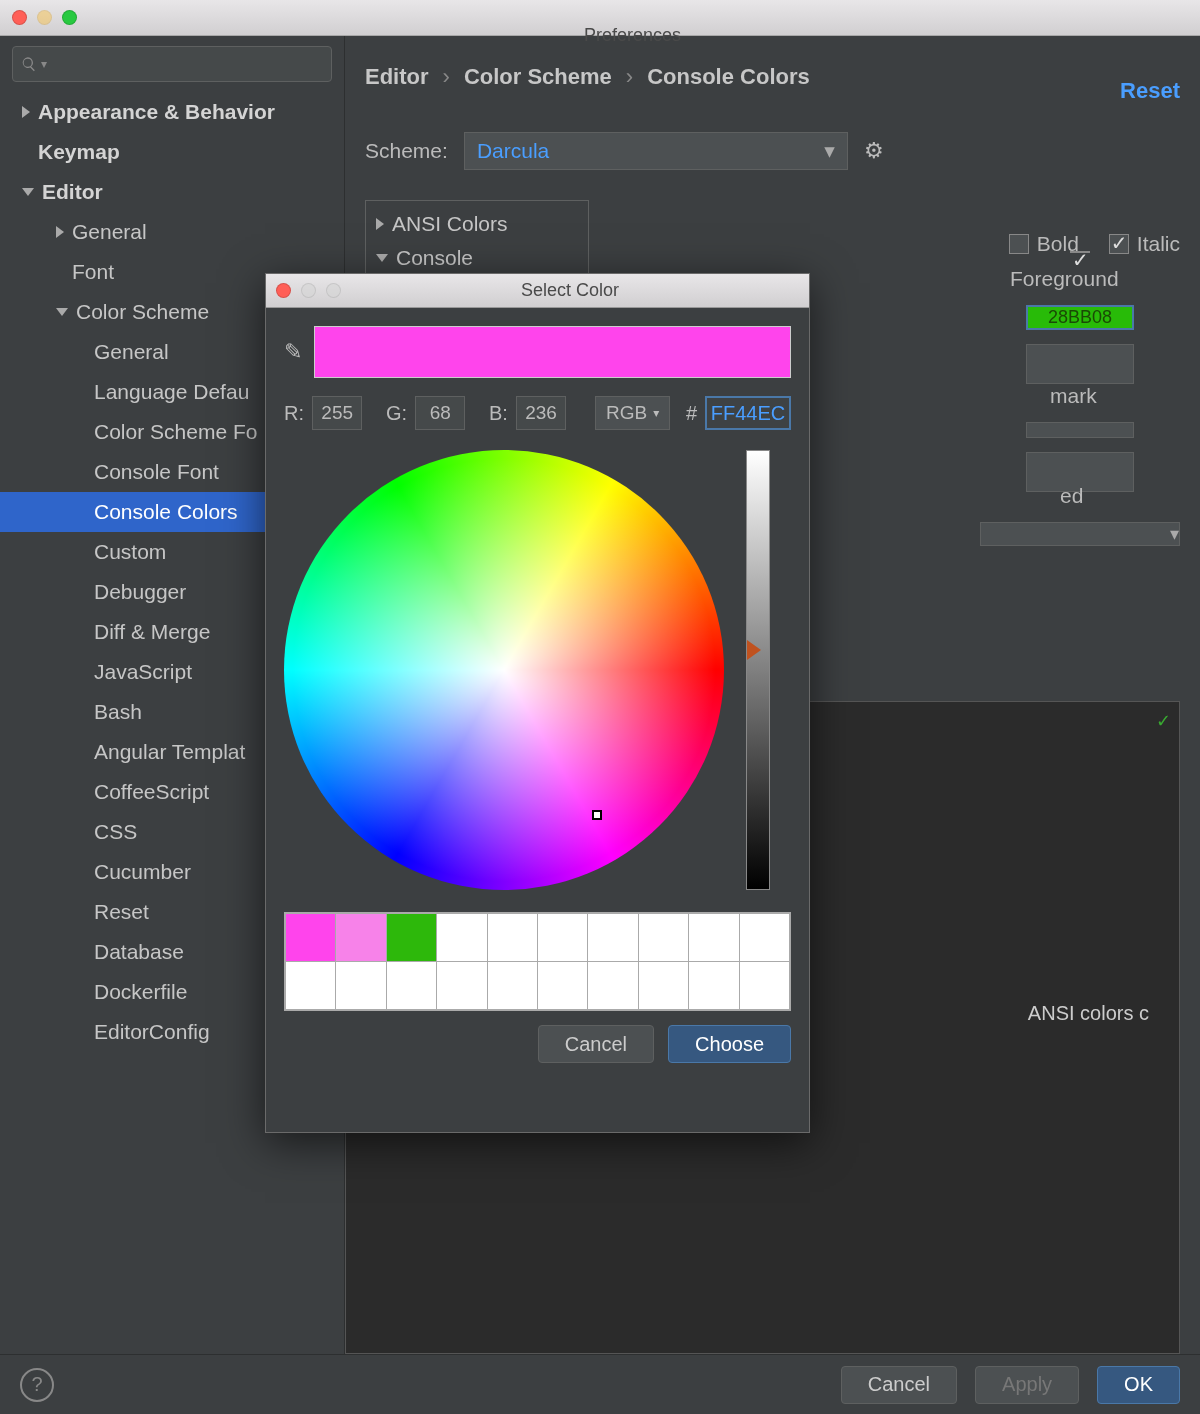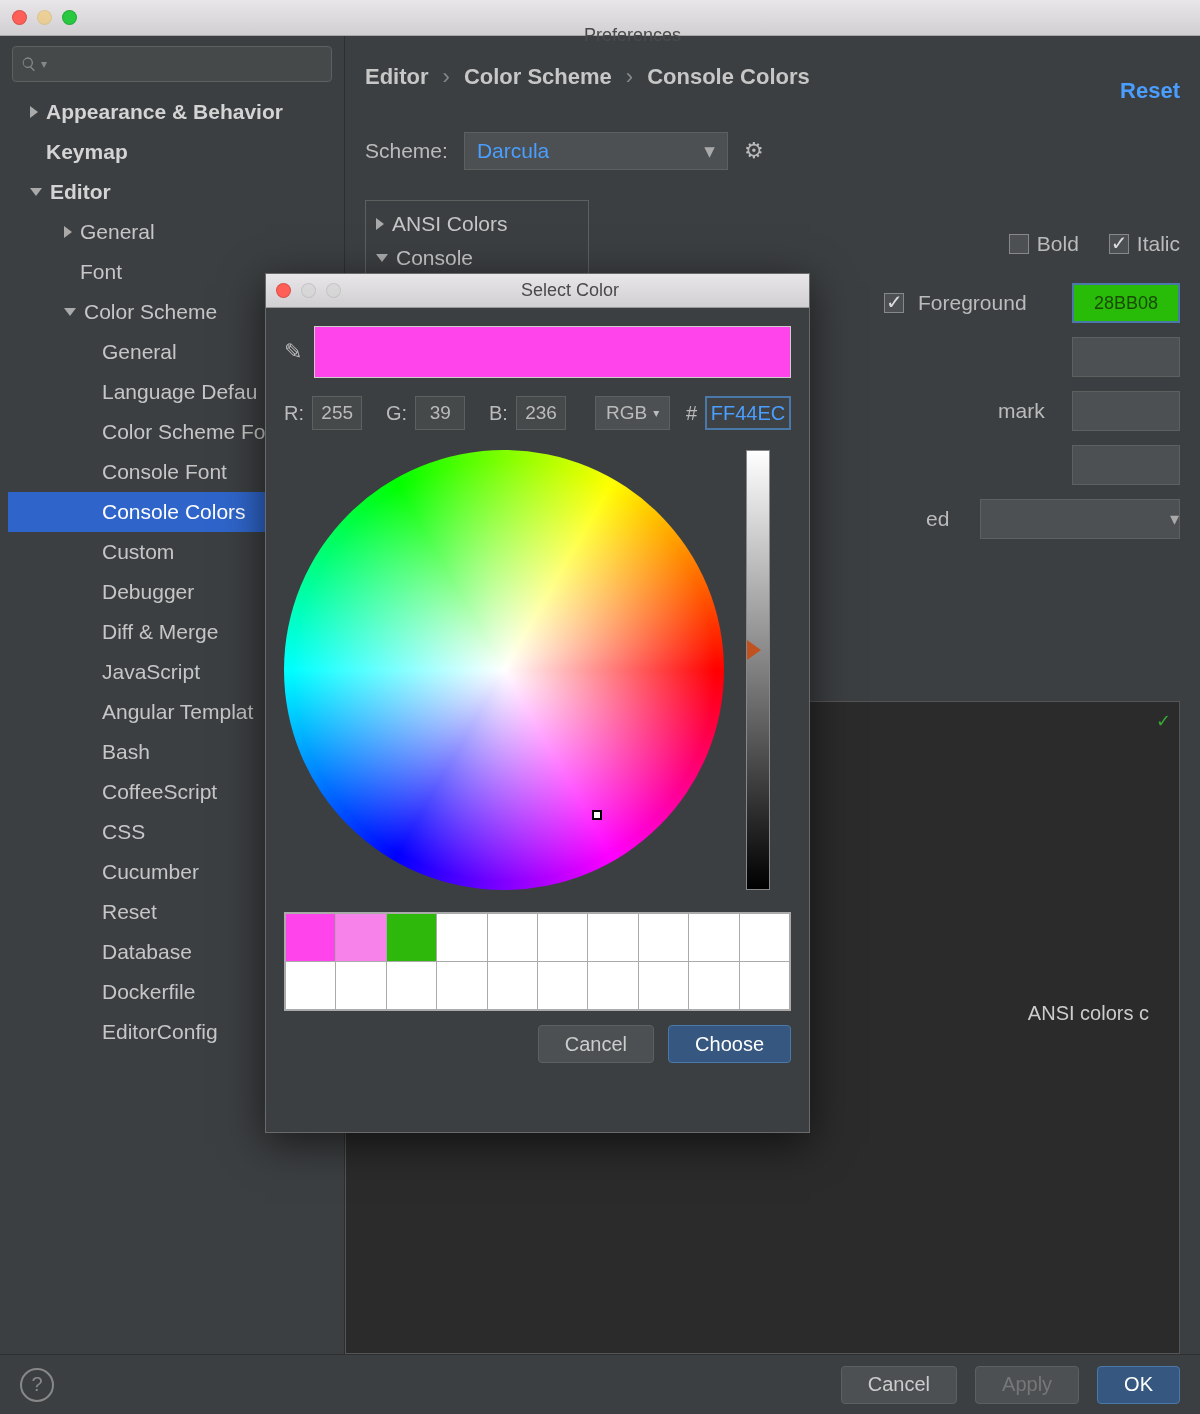--- a/index.html
+++ b/index.html
@@ -12,46 +12,46 @@
   .dot.red { background:#ff5f57; } .dot.yellow{ background:#ffbd2e; opacity:0.4;} .dot.green{ background:#28c940; }
   .titlebar .title { flex:1; text-align:center; color:#4a4a4a; font-size:18px;margin-top:36px; }
 
   .main { display:flex; height: calc(100% - 36px - 60px); }
 
   
   .sidebar { width: 345px; background:#3c3f41; border-right:1px solid #2d2f30; padding:10px 0; display:flex; flex-direction:column; }
   .search-wrap { padding: 0 12px 10px; }
   .search { width:100%; height:36px; background:#45494a; border:1px solid #5e6060; border-radius:4px; display:flex; align-items:center; padding:0 8px; color:#888; font-size:18px;}
   .search svg { width:16px; height:16px; fill:#888; margin-right:4px;}
-  .tree { overflow:auto; flex:1;margin-left:8px; }
+  .tree { overflow:auto; flex:1; }
   .tree-row { display:flex; align-items:center; height:40px; font-size:21px; color:#c6c6c6; white-space:nowrap; cursor:default; }
   .tree-row.bold { font-weight:600; color:#d4d4d4;}
   .tree-row.selected { background:#2f65ca; color:#fff; }
   .tri { width:0;height:0; margin-right:8px; display:inline-block;}
   .tri.closed{ border-top:6px solid transparent; border-bottom:6px solid transparent; border-left:8px solid #aaa;}
   .tri.open{ border-left:6px solid transparent; border-right:6px solid transparent; border-top:8px solid #aaa;}
   .indent0{ padding-left:22px;} .indent1{ padding-left:56px;} .indent2{ padding-left:78px;}
 
   
   .content { flex:1; padding:14px 20px; position:relative; }
   .breadcrumb { display:flex; align-items:center; gap:14px; font-size:22px; font-weight:600; color:#c7c7c7;}
   .breadcrumb .sep { color:#888; font-weight:400;}
   .reset { margin-left:auto; color:#4a9eff; font-size:22px; font-weight:600; cursor:pointer;margin-top:28px;}
   .scheme-row { display:flex; align-items:center; gap:16px; margin-top:28px; font-size:21px;}
-  .scheme-select { width:264px; height:38px; background:#4c5052; border:1px solid #5e6060; display:flex; align-items:center; justify-content:space-between; padding:0 12px; color:#4a9eff; font-size:21px;}
+  .scheme-select { width:384px; height:38px; background:#4c5052; border:1px solid #5e6060; display:flex; align-items:center; justify-content:space-between; padding:0 12px; color:#4a9eff; font-size:21px;}
   .gear { color:#bbb; font-size:22px;}
 
   .colors-block { margin-top:30px; border:1px solid #5e6060; width:224px; padding:6px 0;}
   .colors-block .row { display:flex; align-items:center; height:34px; font-size:21px; padding-left:10px; color:#c6c6c6;}
   .style-opts { position:absolute; top:196px; right:20px; display:flex; gap:30px; align-items:center; font-size:21px;}
   .chk { width:20px; height:20px; border:1px solid #888; background:#4c5052; position:relative;}
   .chk.checked:after{ content:"✓"; position:absolute; top:-4px; left:1px; color:#ddd; font-size:20px;}
 
   .color-rows { position:absolute; top:240px; right:20px; }
-  .color-row { display:flex; align-items:center; justify-content:flex-end; gap:14px; height:54px; font-size:21px;}
+  .color-row { display:flex; align-items:center; justify-content:flex-end; gap:14px; height:54px; font-size:21px;flex-direction:column;}
   .swatch { width:108px; height:40px; border:1px solid #5e6060; background:#4c5052; display:flex; align-items:center; justify-content:center; font-size:18px;}
 
   .preview-pane { position:absolute; left:0; right:20px; top:665px; bottom:0; background:#2b2b2b; border:1px solid #555; color:#ccc; font-family: "Menlo", monospace; font-size:20px; padding:20px;}
   .preview-pane .badge { position:absolute; top:8px; right:8px; color:#39aa31; font-size:18px;}
 
   
   .bottombar { position:absolute; left:0; right:0; bottom:0; height:60px; background:#3c3f41; border-top:1px solid #2d2f30; display:flex; align-items:center; padding:0 20px; gap:18px;}
   .help { width:34px; height:34px; border-radius:50%; border:2px solid #888; color:#888; display:flex; align-items:center; justify-content:center; font-size:20px;}
   .btn { height:38px; padding:0 26px; font-size:20px; border-radius:4px; display:flex; align-items:center; border:1px solid #5e6060; background:#4c5052; color:#ccc; cursor:pointer;}
   .btn.primary { background:#365880; border-color:#4a78a8; color:#fff;}
@@ -163,25 +163,25 @@
         <div class="tree-row indent2">
           <span style="width: 16px; display: inline-block;"></span>
           <span>Diff &amp; Merge</span>
         </div>
         <div class="tree-row indent2">
           <span style="width: 16px; display: inline-block;"></span>
           <span>JavaScript</span>
         </div>
         <div class="tree-row indent2">
           <span style="width: 16px; display: inline-block;"></span>
+          <span>Bash</span>
+        </div>
+        <div class="tree-row indent2">
+          <span style="width: 16px; display: inline-block;"></span>
           <span>Angular Templat</span>
-        </div>
-        <div class="tree-row indent2">
-          <span style="width: 16px; display: inline-block;"></span>
-          <span>Bash</span>
         </div>
         <div class="tree-row indent2">
           <span style="width: 16px; display: inline-block;"></span>
           <span>CoffeeScript</span>
         </div>
         <div class="tree-row indent2">
           <span style="width: 16px; display: inline-block;"></span>
           <span>CSS</span>
         </div>
         <div class="tree-row indent2">
@@ -307,21 +307,21 @@
   <div class="modal-body">
     <div class="bigswatch-row">
       <span class="eyedrop">✎</span>
       <div class="bigswatch" id="bigswatch" style="background: rgb(255, 68, 236);"></div>
     </div>
     <div class="rgb-row">
       <span>R:</span>
       <div class="numbox">255</div>
       <span style="width:8px;"></span>
       <span>G:</span>
-      <div class="numbox">39</div>
+      <div class="numbox">68</div>
       <span style="width:8px;"></span>
       <span>B:</span>
       <div class="numbox">236</div>
       <span style="width:14px;"></span>
       <div class="mode-sel">
           <span>RGB</span>
           <span style="font-size:12px;">▾</span>
         </div>
       <span style="margin-left:8px;">#</span>
       <div class="hexbox">FF44EC</div>

